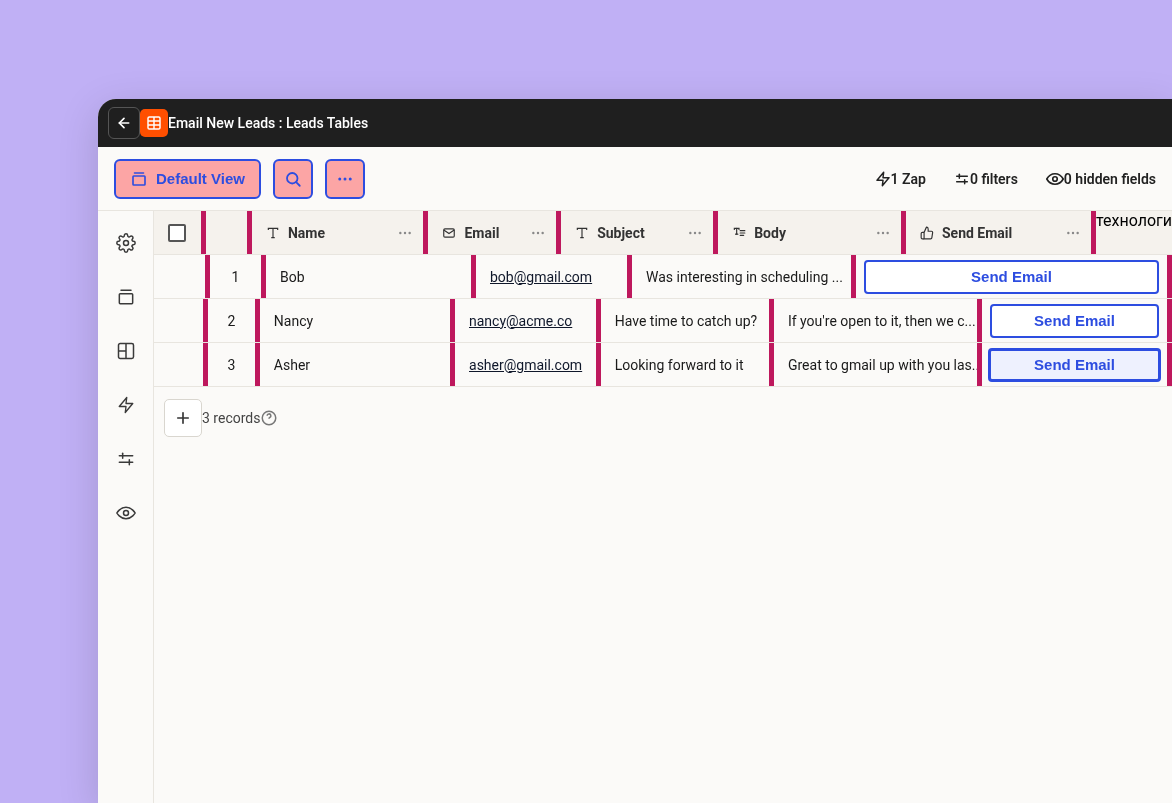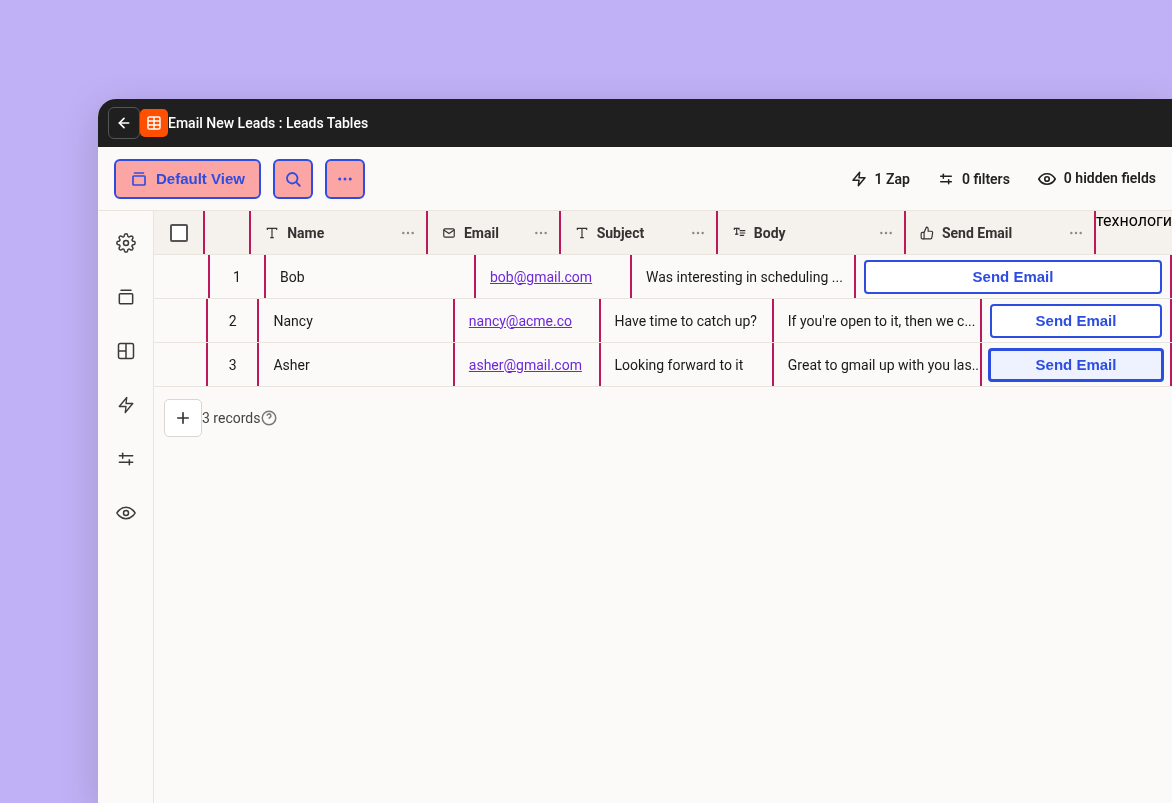--- a/index.html
+++ b/index.html
@@ -9,41 +9,41 @@
   
   .topbar { height: 48px; background: #1f1f1f; display: flex; align-items: center; padding: 0 10px; }
   .back-btn { width: 32px; height: 32px; border: 1px solid #555; border-radius: 6px; display:flex; align-items:center; justify-content:center; color:#fff; cursor:pointer; }
   .app-icon { width: 28px; height: 28px; background:#ff4f00; border-radius:5px; display:flex; align-items:center; justify-content:center; color:#fff; }
   .breadcrumb { color:#fff; font-size:14px; font-weight:500; }
   
   .toolbar { height: 64px; display:flex; align-items:center; padding: 0 16px; gap: 12px; border-bottom: 1px solid #e8e5df; background:#fbfaf8; position: relative; }
   .btn { height: 40px; border: 2px solid #2d4de0; border-radius: 6px; background:#fca5a5; display:flex; align-items:center; gap:8px; padding: 0 14px; color:#2d4de0; font-weight:700; font-size:15px; cursor:pointer; }
   .btn-icon-only { width:40px; padding:0; justify-content:center; }
   .toolbar-right { margin-left:auto; display:flex; align-items:center; gap:28px; color:#222; font-size:14px; font-weight:600; }
-  .toolbar-right .item { display:flex; align-items:flex-start; gap:8px; cursor:pointer; }
+  .toolbar-right .item { display:flex; align-items:center; cursor:pointer; }
   
   .body { display:flex; height: calc(100% - 48px - 64px); }
   .left-rail { width:56px; border-right:1px solid #e8e5df; display:flex; flex-direction:column; align-items:center; padding-top:20px; gap:30px; color:#3a3a3a; background:#fbfaf8; }
   .left-rail .rail-icon { width:24px; height:24px; display:flex; align-items:center; justify-content:center; cursor:pointer; }
   .table-wrap { flex:1; overflow:hidden; display:flex; flex-direction:column; background:#fbfaf8; }
   
   .thead { display:flex; height:44px; border-bottom:1px solid #e8e5df; background:#f5f2ed; }
-  .th, .td { display:flex; align-items:center; padding:0 14px; border-right:2px solid #be185d; font-size:14px; color:#222; position:relative; }
+  .th, .td { display:flex; align-items:center; padding:0 14px; border-right:5px solid #be185d; font-size:14px; color:#222; position:relative; }
   .th { font-weight:700; color:#333; gap:8px; }
   .th .more { position:absolute; right:10px; color:#888; cursor:pointer; }
   .col-check { width:56px; justify-content:center; }
   .col-rownum { width:56px; justify-content:center; padding:0; }
   .col-name { width:210px; }
   .col-email { width:156px; }
   .col-subject { width:186px; }
   .col-body { width:224px; }
   .col-action { flex:1; min-width:190px; }
   .trow { display:flex; height:44px; border-bottom:1px solid #e8e5df; }
   .td { font-weight:400; color:#1a1a1a; overflow:hidden; white-space:nowrap; text-overflow:ellipsis; }
-  .td a { color:#6d28d9; text-decoration:underline; }
+  .td a { color:#0f172a; text-decoration:underline; }
   .send-btn { border:2px solid #2d4de0; background:#fff; color:#2d4de0; font-weight:700; border-radius:4px; height:34px; width:100%; cursor:pointer; font-size:15px; }
   .send-btn.selected { background:#eef1fe; border-width:3px; }
   .checkbox { width:18px; height:18px; border:2px solid #555; border-radius:2px; background:#fff; cursor:pointer; }
   .tfoot { display:flex; align-items:center; padding:12px 10px; color:#444; font-size:14px; }
   .add-btn { width:38px; height:38px; border:1px solid #d9d6cf; border-radius:5px; display:flex; align-items:center; justify-content:center; font-size:22px; cursor:pointer; background:#fff; color:#333; }
   svg { display:block; }
 </style>
 </head>
 <body>
 

